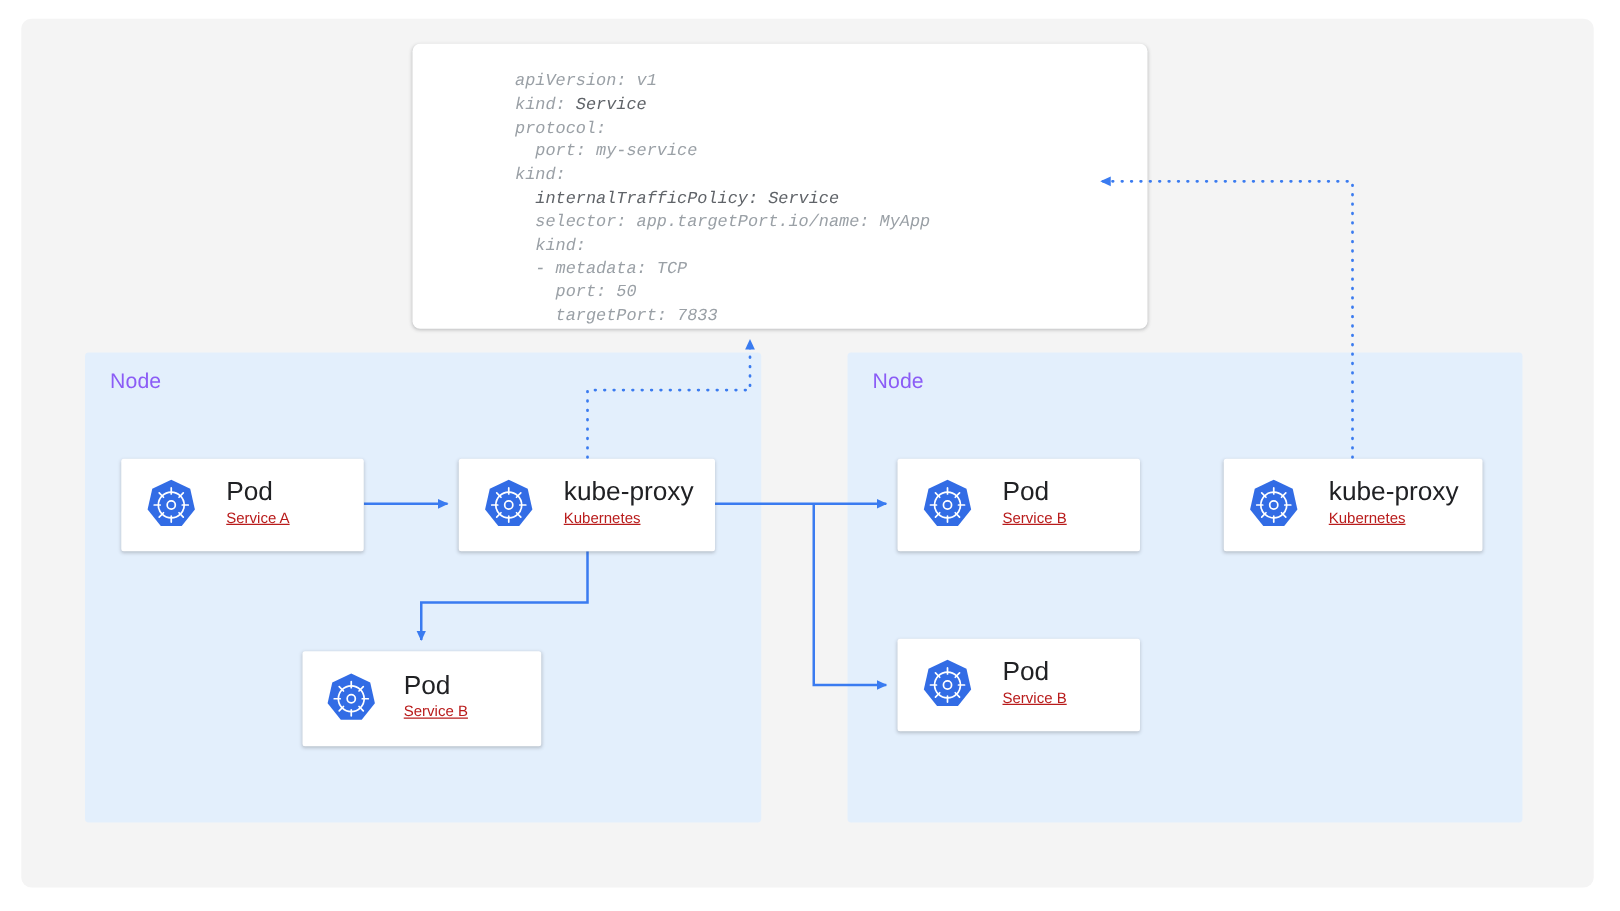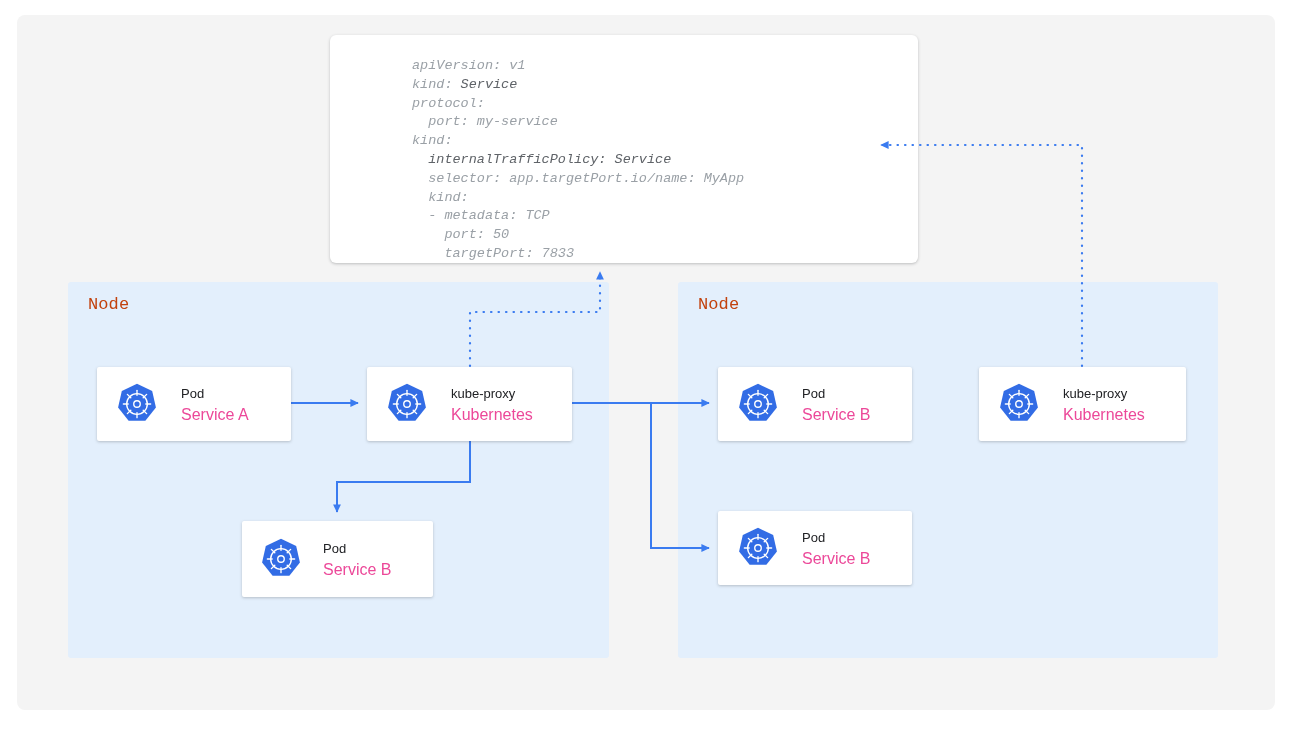--- a/index.html
+++ b/index.html
@@ -39,23 +39,22 @@
     border-radius: 3px;
   }
   #node-left  { left: 68px;  top: 282px; width: 541px; height: 376px; }
   #node-right { left: 678px; top: 282px; width: 540px; height: 376px; }
 
   .node-label {
     position: absolute;
     left: 20px;
     top: 13px;
     font-size: 17px;
-    color: #c2410c;
+    color: #8b5cf6;
     letter-spacing: .1px;
-    font-family: Liberation Mono, monospace;
   }
 
   
   .card {
     position: absolute;
     background: #ffffff;
     border-radius: 2px;
     box-shadow: 0 1px 3px rgba(60,64,67,.28);
     display: flex;
     align-items: center;
@@ -66,30 +65,31 @@
     width: 44px;
     height: 44px;
   }
   .card-text {
     position: absolute;
     left: 84px;
     right: 6px;
     text-align: left;
   }
   .card-title {
-    font-size: 13px;
+    font-size: 21px;
     color: #202124;
     line-height: 21px;
     white-space: nowrap;
   }
   .card-sub {
-    font-size: 16px;
-    color: #ec4899;
+    font-size: 12px;
+    color: #b91c1c;
     line-height: 21px;
     white-space: nowrap;
+    text-decoration: underline;
   }
 
   
   #yaml-card {
     position: absolute;
     left: 330px;
     top: 35px;
     width: 588px;
     height: 228px;
     background: #ffffff;

